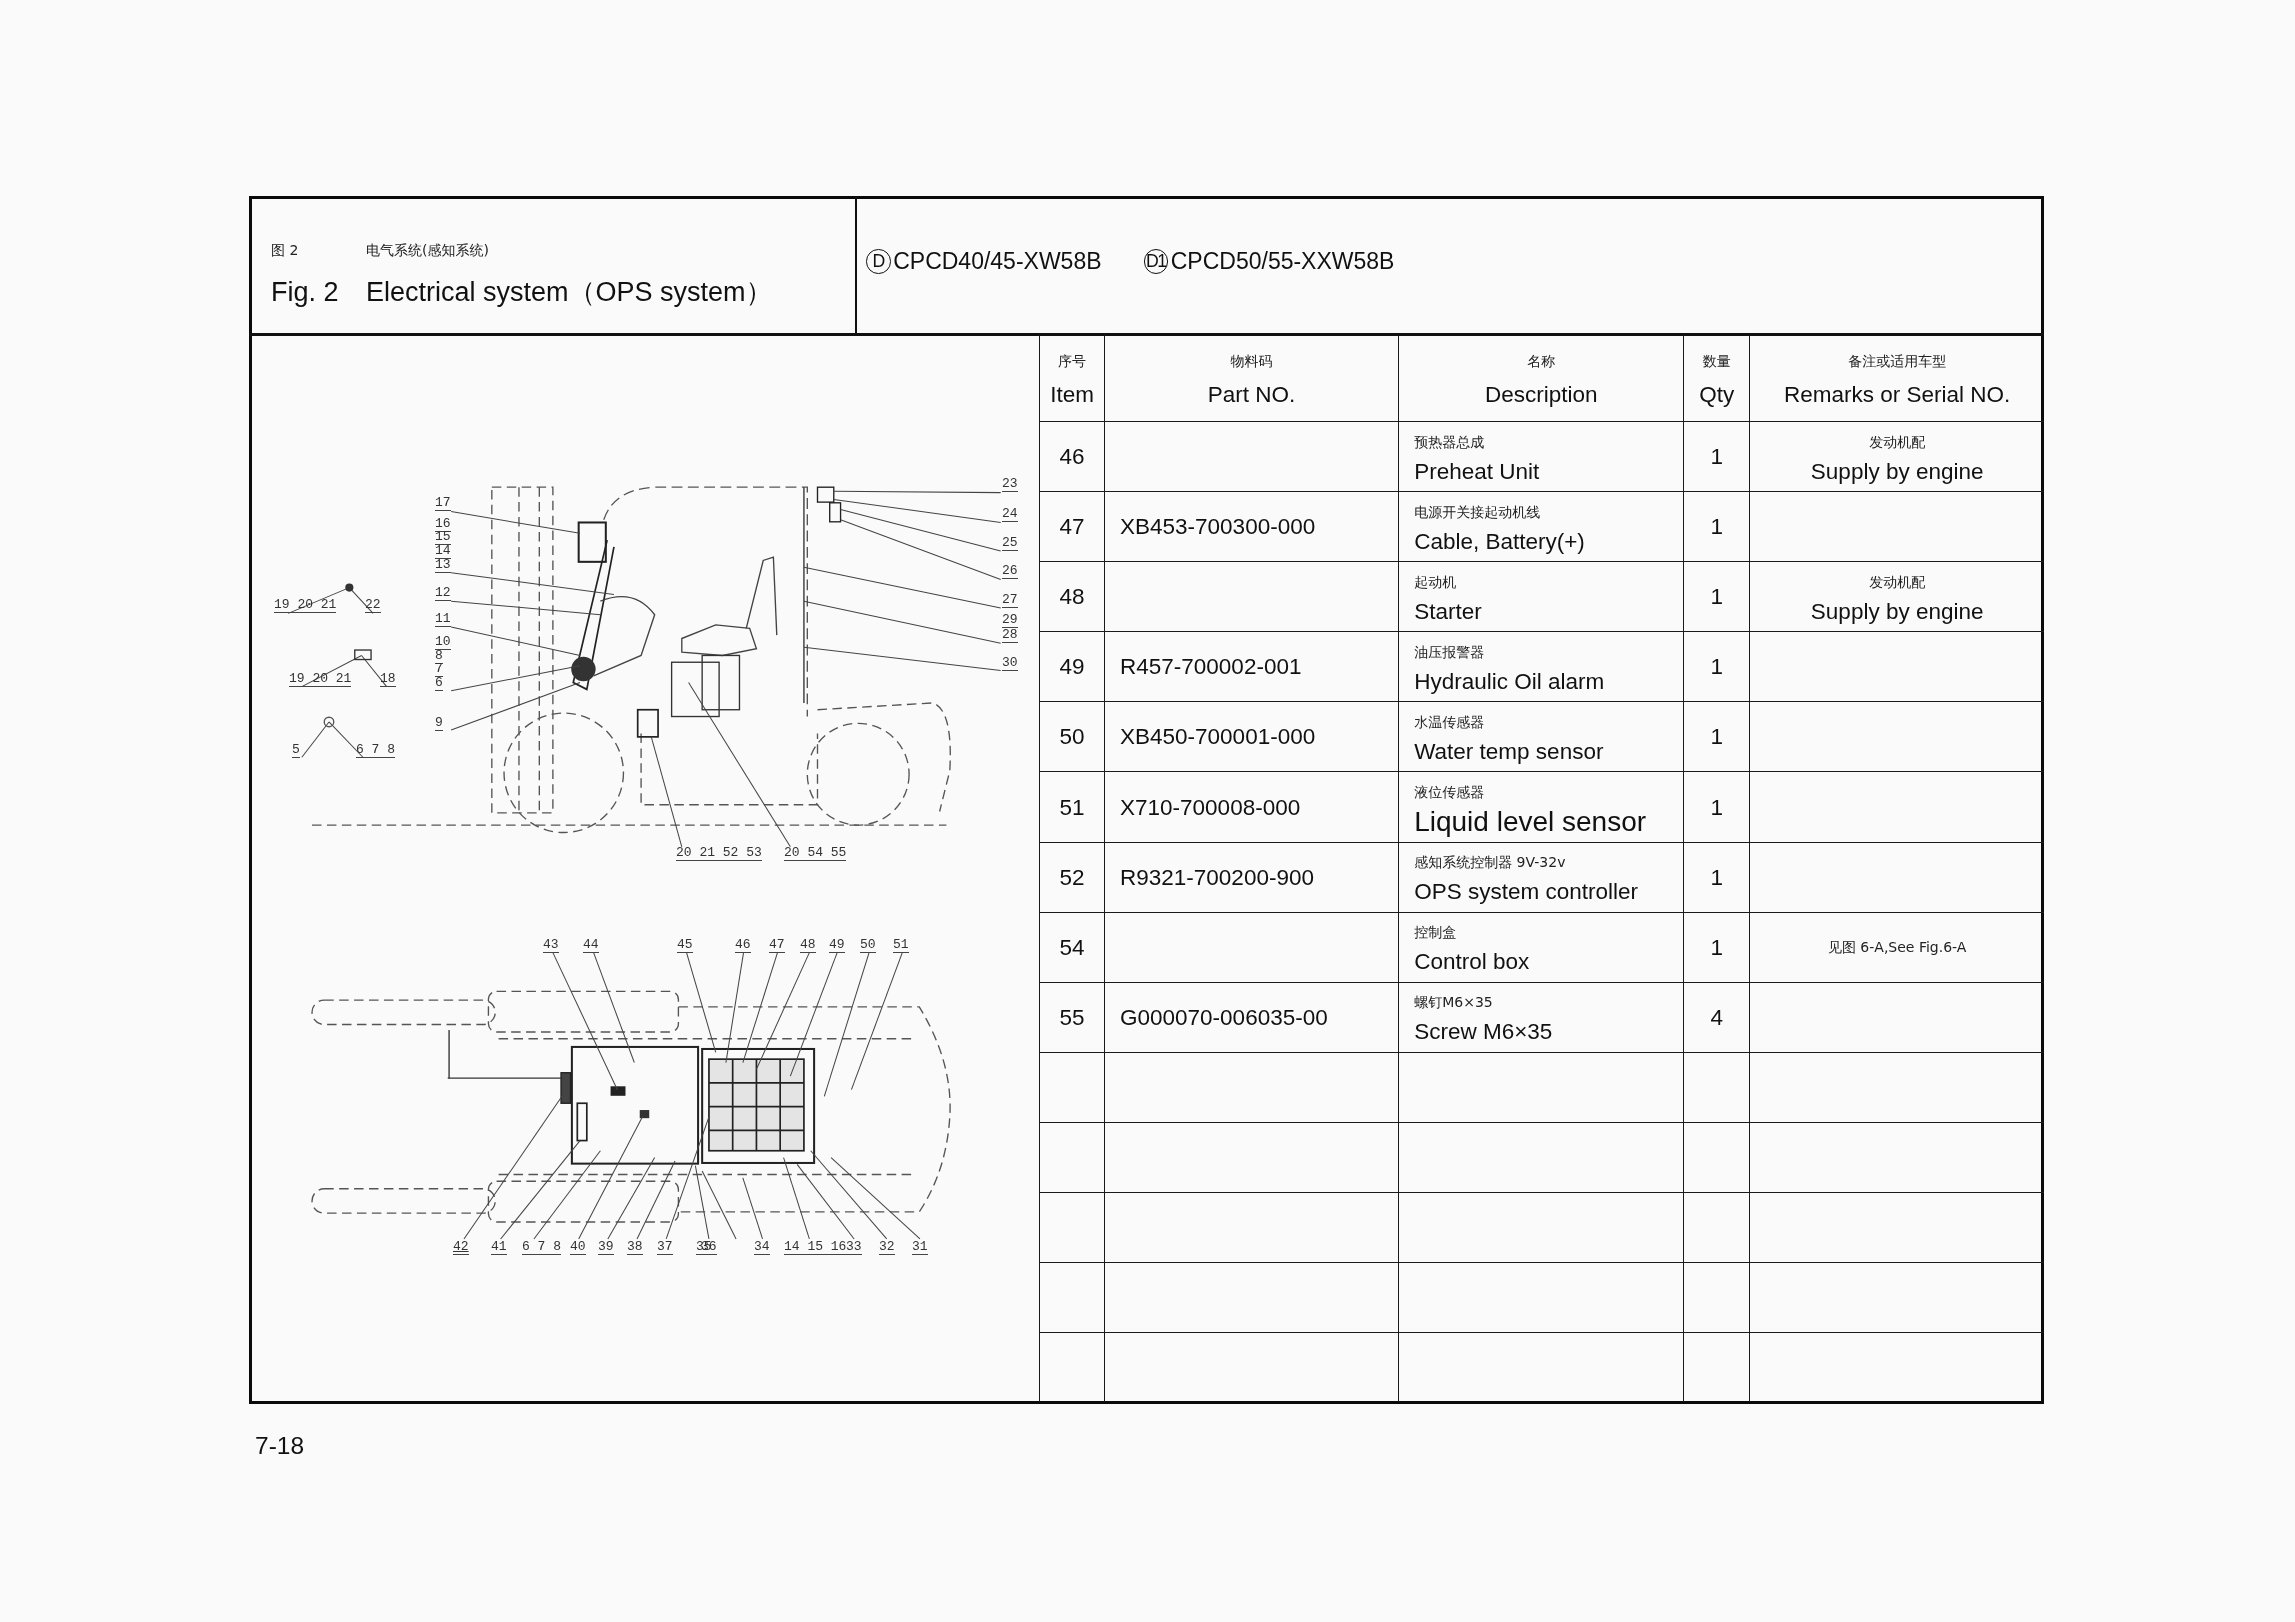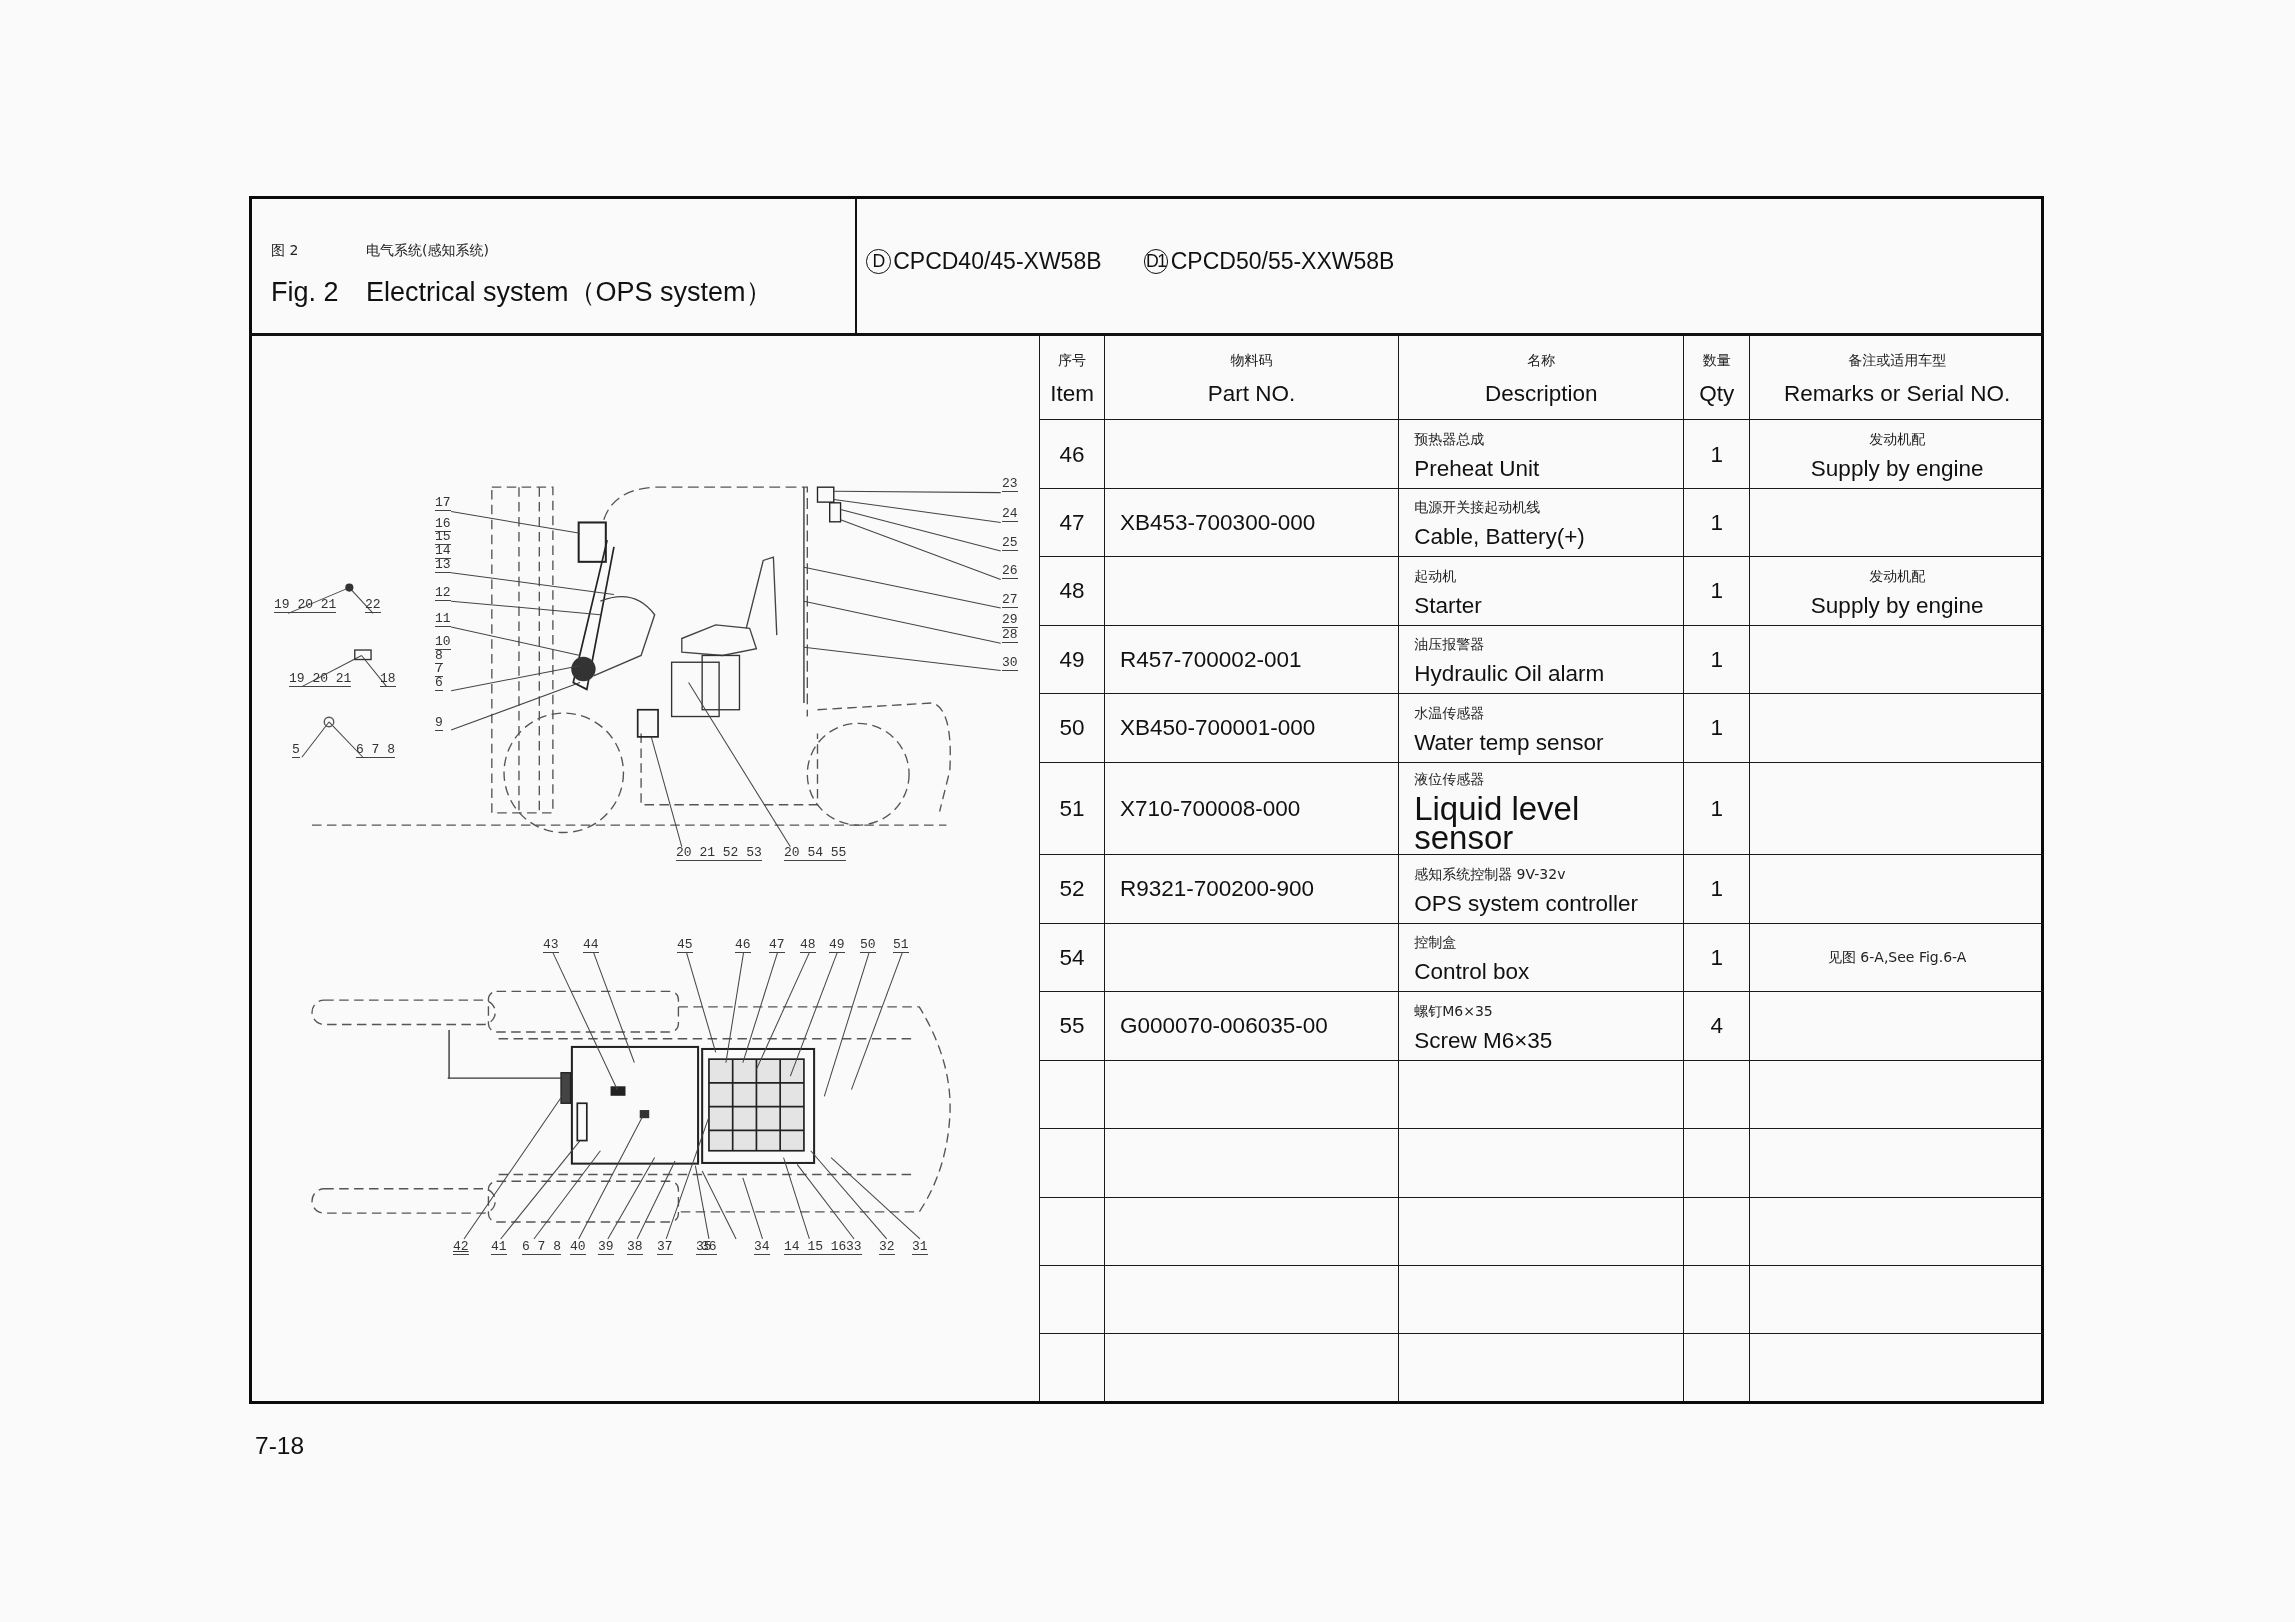--- a/index.html
+++ b/index.html
@@ -38,21 +38,21 @@
   table.parts th:last-child, table.parts td:last-child { border-right: none; }
   table.parts tr:last-child td { border-bottom: none; }
   table.parts th { height: 80px; font-size: 22.5px; line-height: 33px; text-align: center; }
   table.parts td { height: 64px; font-size: 22.5px; line-height: 29px; }
   .c-item { text-align: center; }
   .c-part { padding-left: 15px !important; }
   .c-desc { padding-left: 15px !important; }
   .c-qty { text-align: center; }
   .c-rem { text-align: center; }
   .cn { font-family: "DejaVu Sans", sans-serif; font-size: 14px; color: #222; }
-  .desc-en.big { font-size: 33px; }
+  .desc-en.big { font-size: 28px; }
   .page-num { position: absolute; left: 255px; top: 1432px; font-size: 24.5px; }
 </style>
 </head>
 <body>
 
 <div class="frame"></div>
 <div class="hdr-divider"></div>
 <div class="title-divider"></div>
 
 <div class="title-block">

